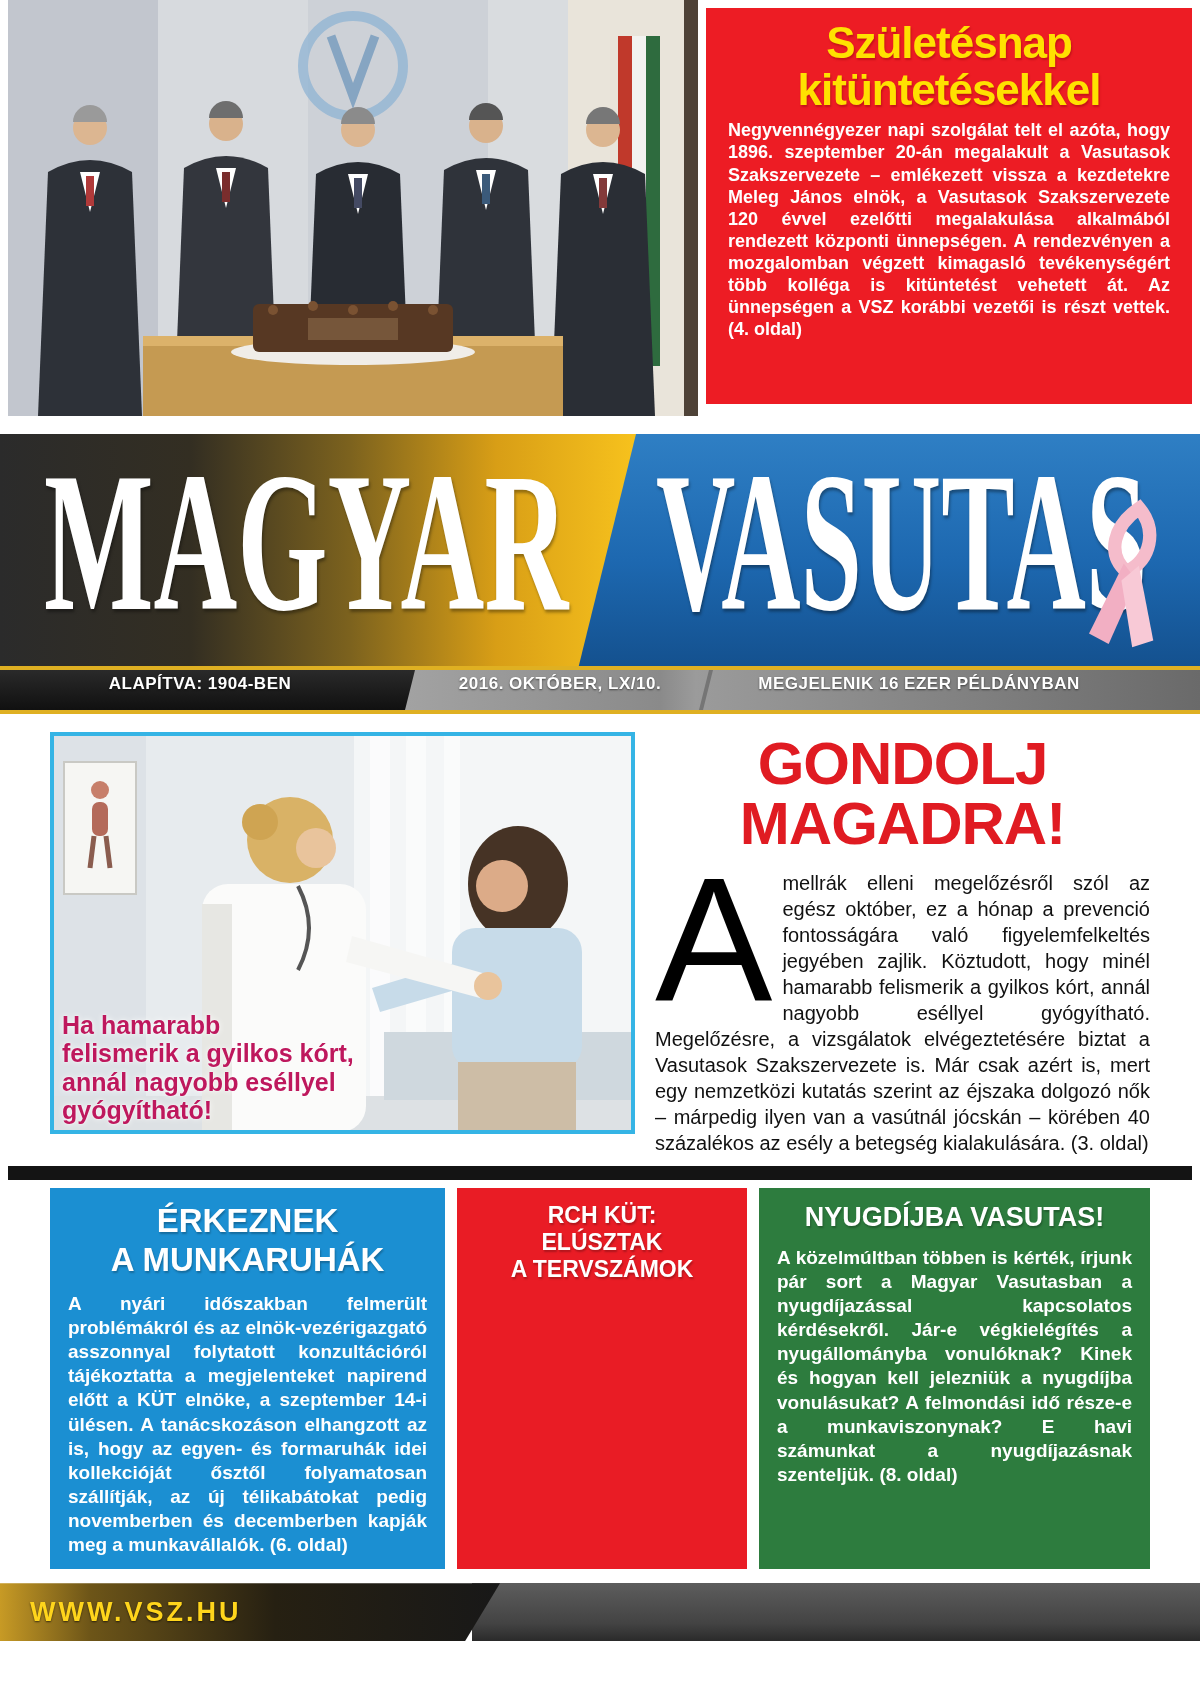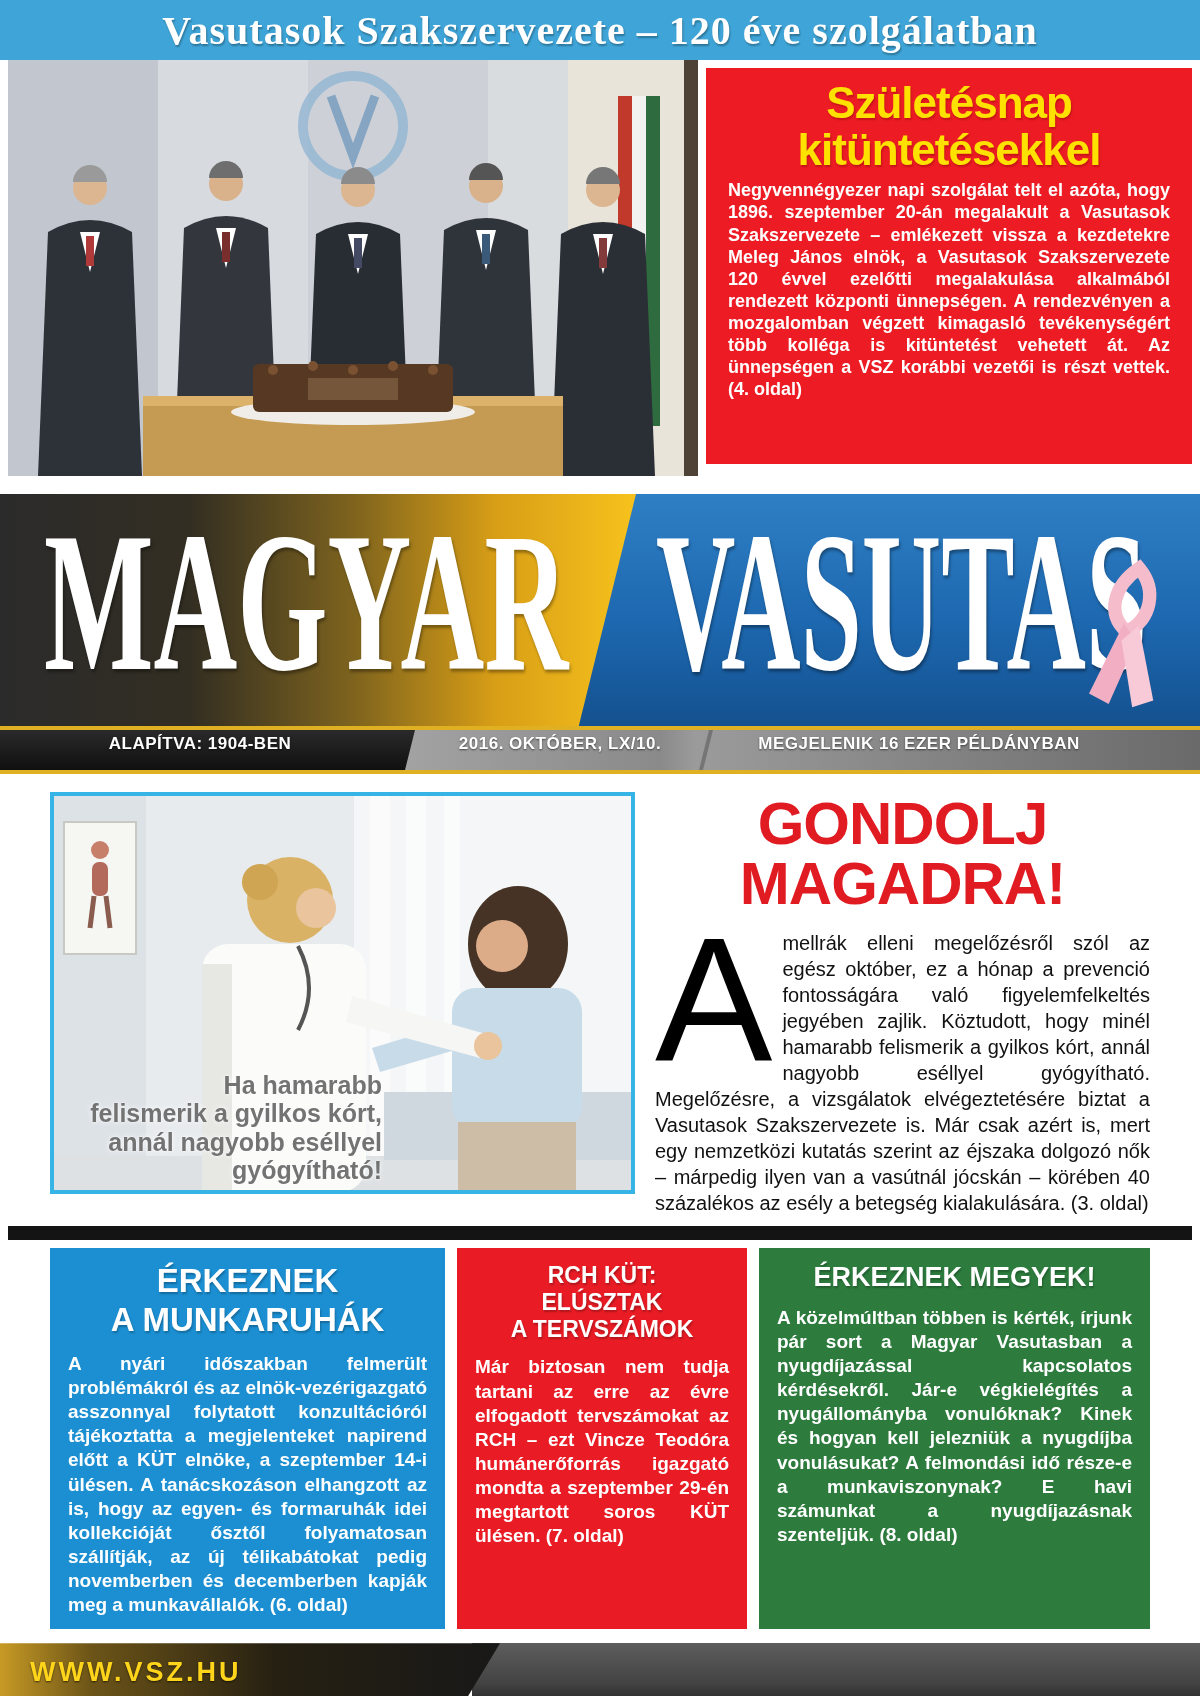--- a/index.html
+++ b/index.html
@@ -72,22 +72,22 @@
   .info-issue{   left:420px; width:280px; }
   .info-circ{    left:691px; width:456px; }
   
   .main-section{ display:flex; gap:20px; padding:18px 50px 0; }
   .doctor-photo{
     width:585px; height:402px; flex:none; border:4px solid #35b4e5; position:relative;
     background:#e7ebee; overflow:hidden;
   }
   .doctor-photo svg{ width:100%; height:100%; display:block; }
   .photo-caption{
-    position:absolute; left:8px; bottom:6px; width:320px; text-align:right;
-    color:#737373; font-weight:800; font-size:25px; line-height:1.13; white-space:pre-line;
+    position:absolute; left:8px; bottom:6px; width:320px; text-align:left;
+    color:#be185d; font-weight:800; font-size:25px; line-height:1.13; white-space:pre-line;
     text-shadow:0 0 6px rgba(255,255,255,.85), 0 0 2px rgba(255,255,255,.9);
   }
   .main-article{ flex:1; }
   .main-title{
     color:#e01b22; font-weight:800; font-size:60px; line-height:1.0; text-align:center;
     white-space:pre-line; letter-spacing:-1px; margin:2px 0 16px;
   }
   .main-body{ font-size:20px; line-height:26px; text-align:justify; color:#111; }
   .dropcap{
     float:left; font-size:176px; line-height:128px; font-weight:400; color:#000;
@@ -121,23 +121,20 @@
   .footer-right{
     flex:1; display:flex; align-items:center; justify-content:center;
     background:linear-gradient(180deg,#5d5d5d 0%,#434343 70%,#2a2a2a 100%);
   }
 </style>
 </head>
 <body>
 
 <div class="page">
 
-  <div class="top-banner">
-    <span>Vasutasok Szakszervezete – 120 éve szolgálatban</span>
-  </div>
 
   <div class="top-section">
 
     <div class="group-photo">
       <svg viewBox="0 0 690 416" preserveAspectRatio="none">
         <rect width="690" height="416" fill="#cfd2d8"></rect>
         <rect x="0" width="150" height="416" fill="#c2c6ce"></rect>
         <rect x="150" width="150" height="416" fill="#d7dade"></rect>
         <rect x="300" width="180" height="416" fill="#cdd1d7"></rect>
         <rect x="480" width="90" height="416" fill="#d9dcdf"></rect>
@@ -288,24 +285,23 @@
   <div class="boxes">
     <div class="story-box box-blue">
       <div class="box-title">ÉRKEZNEK
 A MUNKARUHÁK</div>
       <div class="box-body">A nyári időszakban felmerült problémákról és az elnök-vezérigazgató asszonnyal folytatott konzultációról tájékoztatta a megjelenteket napirend előtt a KÜT elnöke, a szeptember 14-i ülésen. A tanácskozáson elhangzott az is, hogy az egyen- és formaruhák idei kollekcióját ősztől folyamatosan szállítják, az új télikabátokat pedig novemberben és decemberben kapják meg a munkavállalók. (6. oldal)</div>
     </div>
     <div class="story-box box-red">
       <div class="box-title">RCH KÜT:
 ELÚSZTAK
 A TERVSZÁMOK</div>
-      <div class="box-body">Már biztosan nem tudja tartani az erre az évre elfogadott tervszámokat az RCH – ezt Vincze Teodóra humánerőforrás igazgató mondta a szeptember 29-én megtartott soros KÜT ülésen. (7. oldal)</div>
     </div>
     <div class="story-box box-green">
-      <div class="box-title">ÉRKEZNEK MEGYEK!</div>
+      <div class="box-title">NYUGDÍJBA VASUTAS!</div>
       <div class="box-body">A közelmúltban többen is kérték, írjunk pár sort a Magyar Vasutasban a nyugdíjazással kapcsolatos kérdésekről. Jár-e végkielégítés a nyugállományba vonulóknak? Kinek és hogyan kell jelezniük a nyugdíjba vonulásukat? A felmondási idő része-e a munkaviszonynak? E havi számunkat a nyugdíjazásnak szenteljük. (8. oldal)</div>
     </div>
   </div>
 
   <div class="footer-bar">
     <div class="footer-left">
       <span class="website">WWW.VSZ.HU</span>
     </div>
     <div class="footer-right">
       

